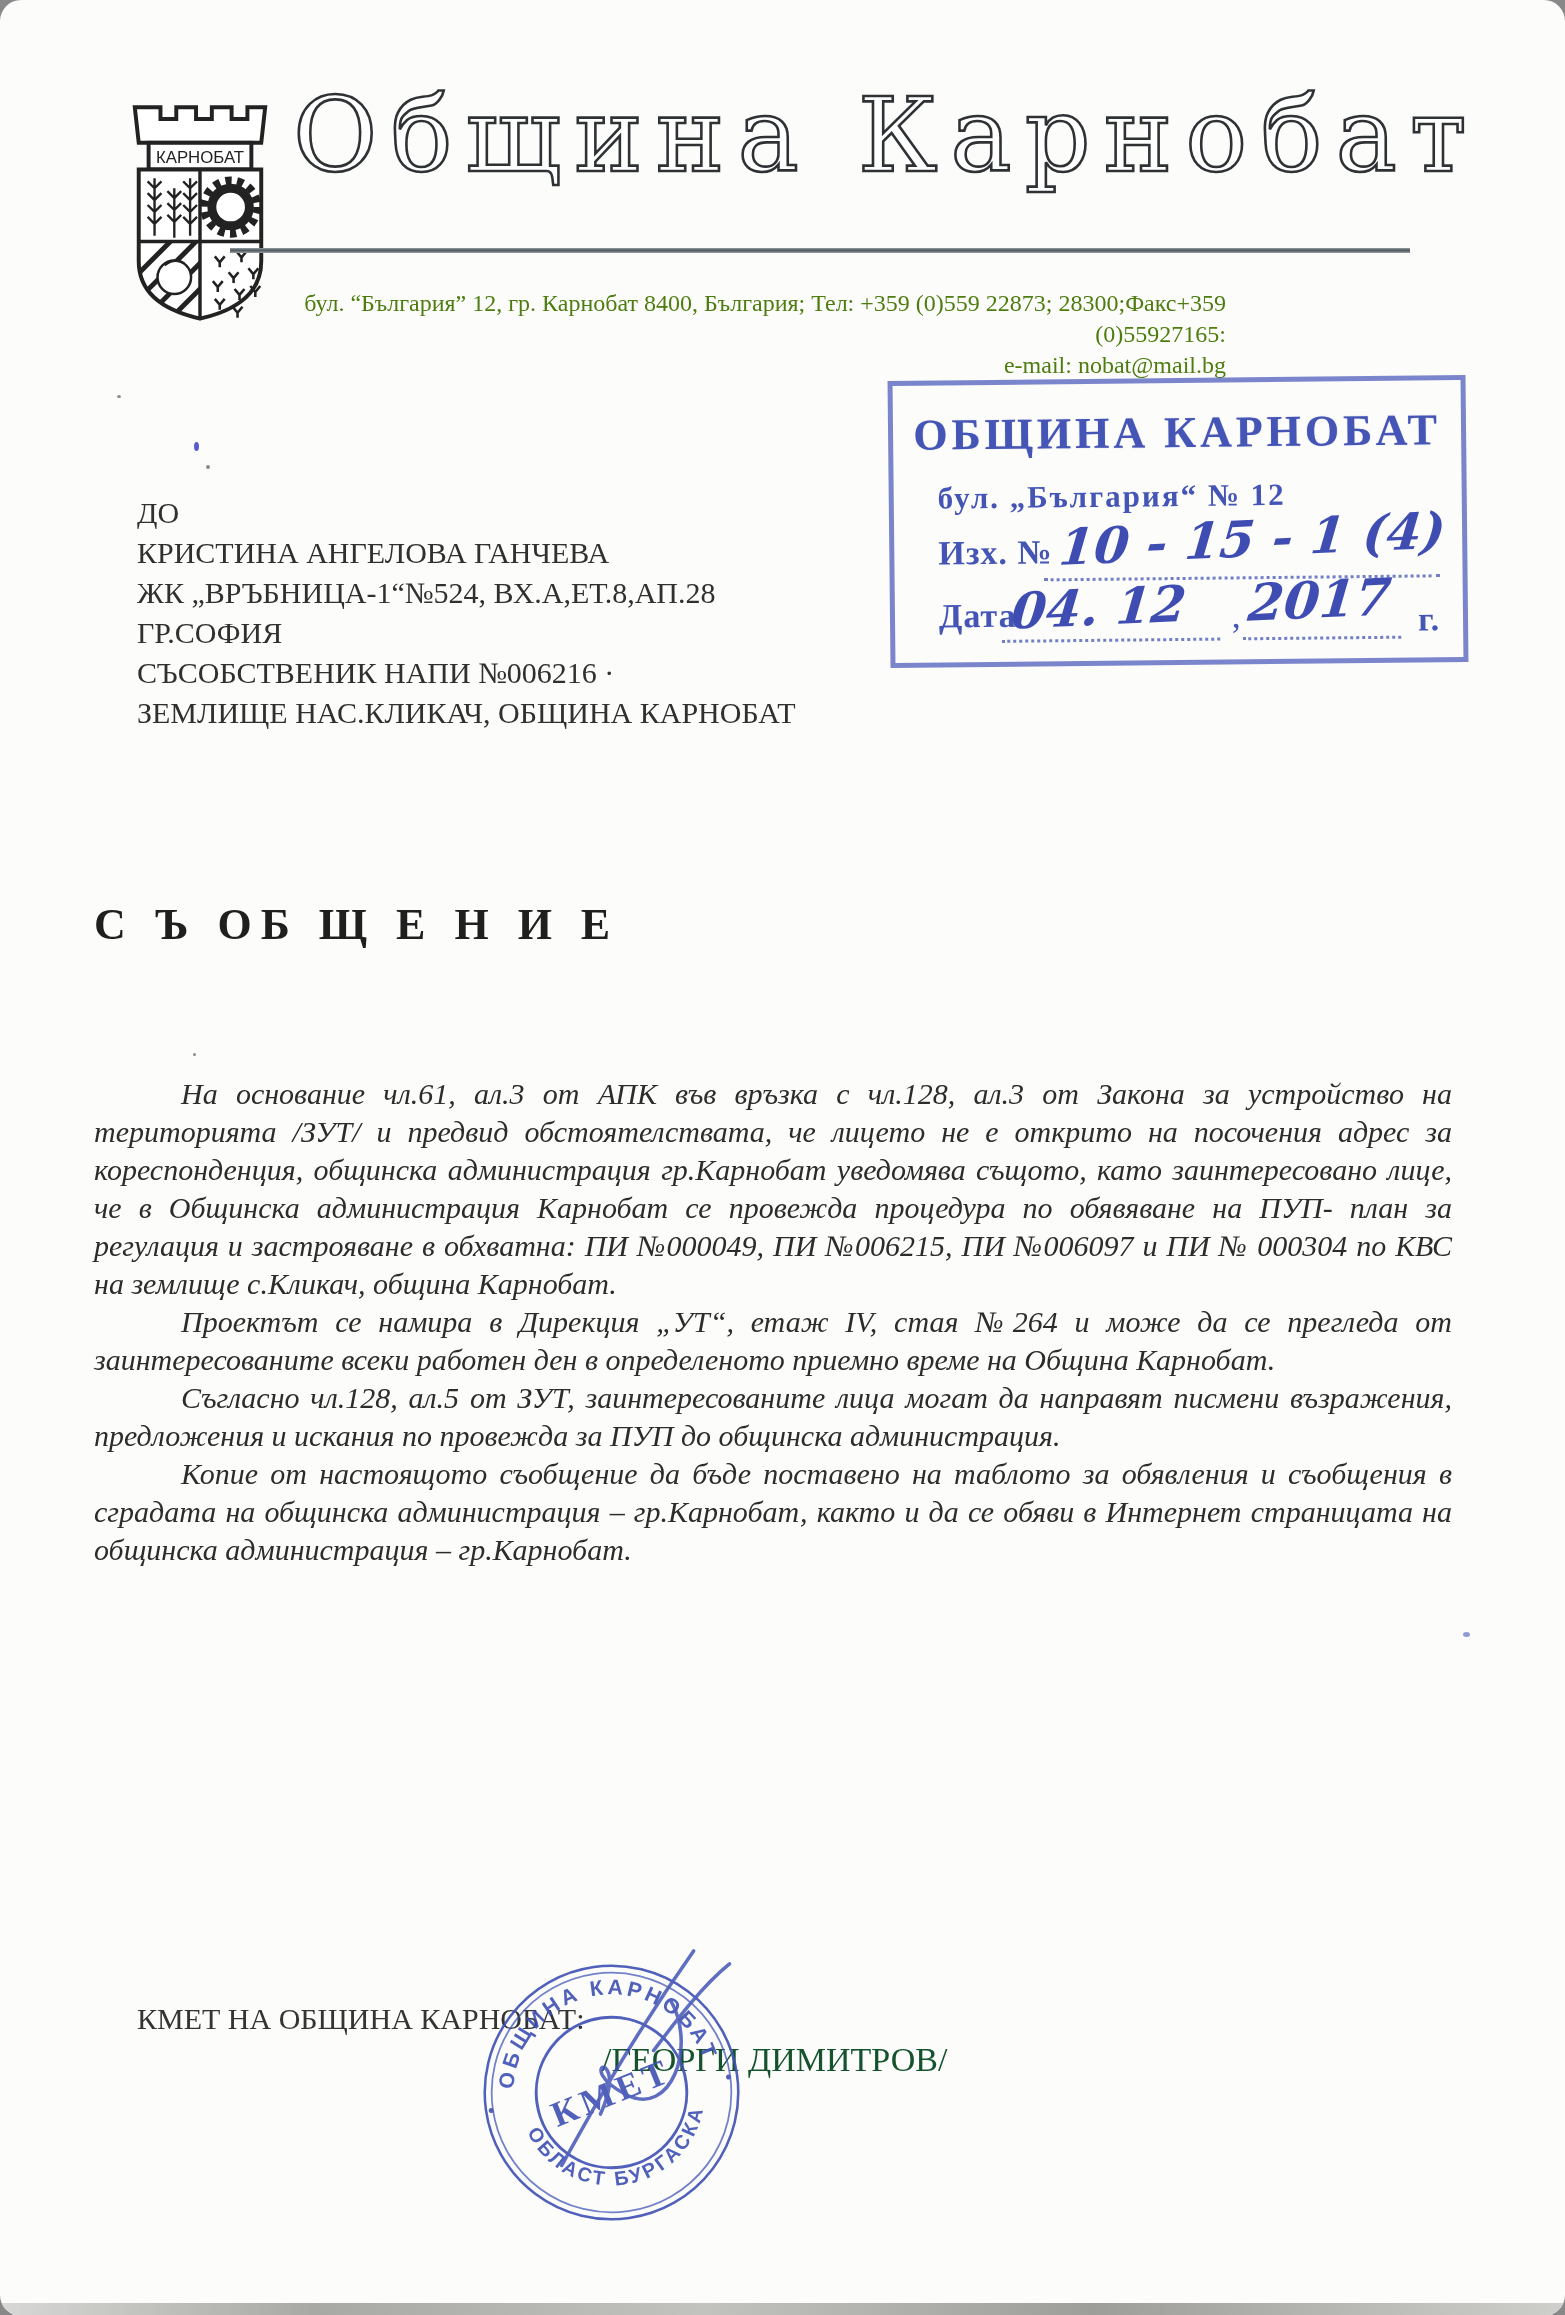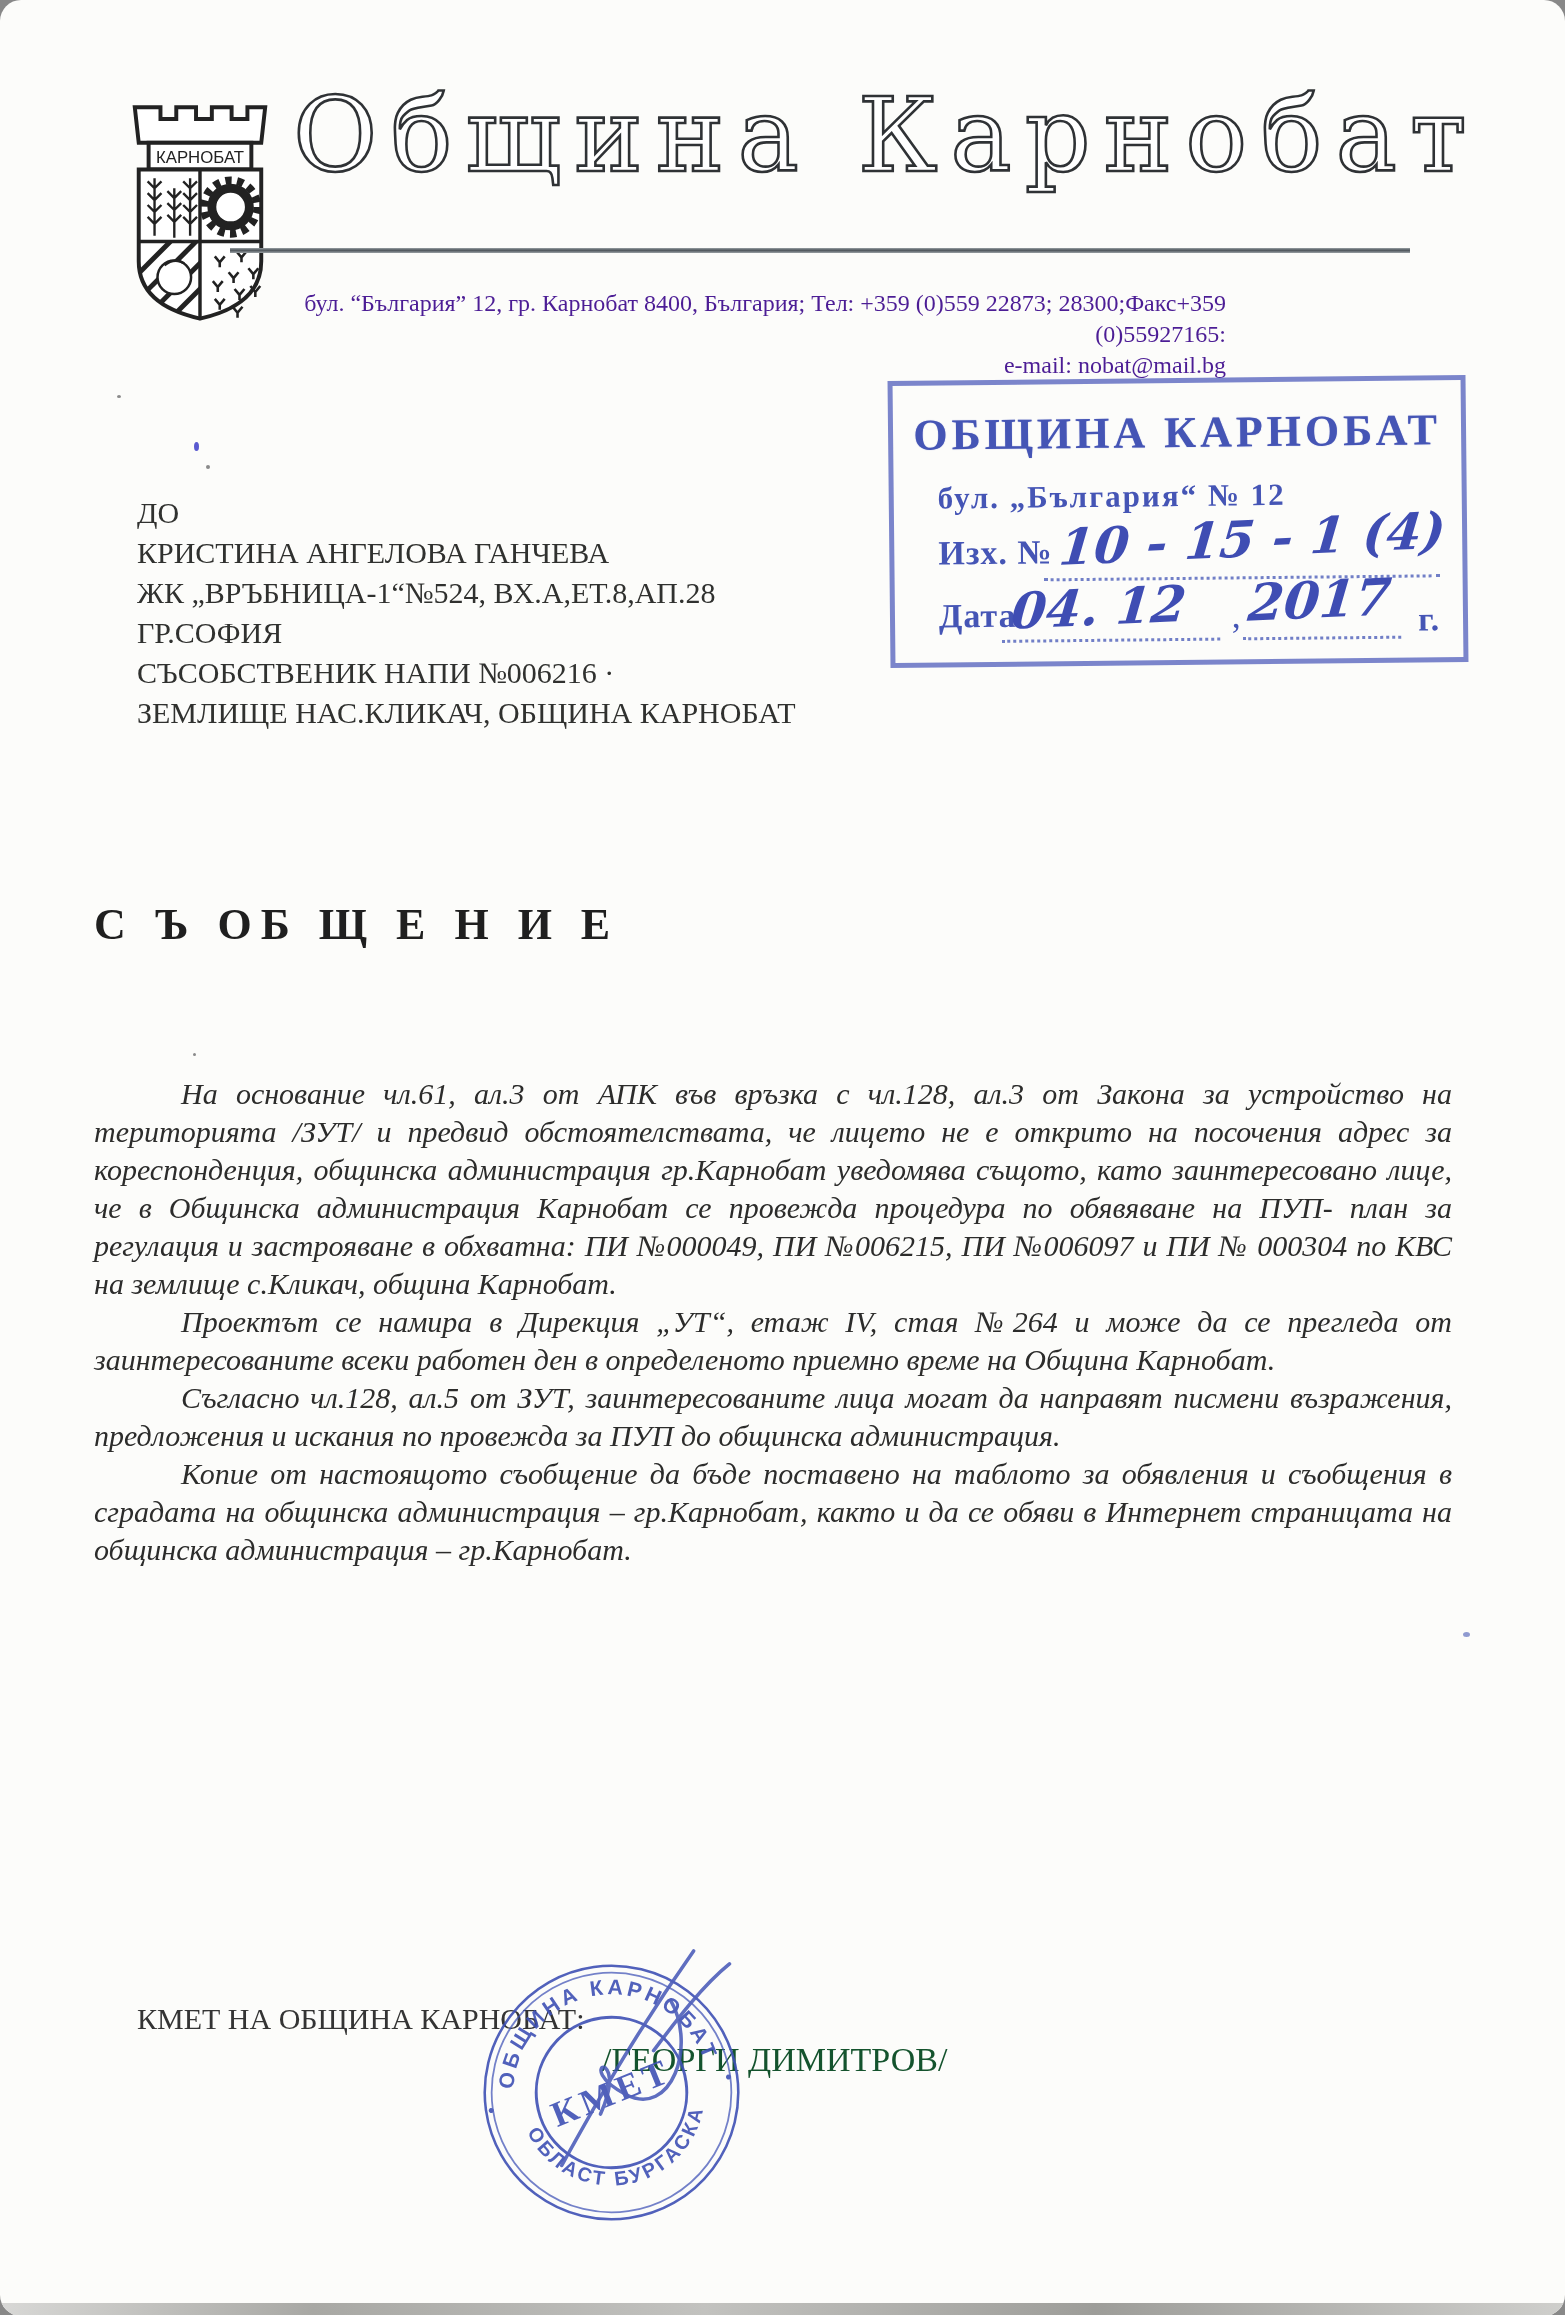--- a/index.html
+++ b/index.html
@@ -15,21 +15,21 @@
     font-size:103px;letter-spacing:13px;white-space:nowrap;
     color:#ffffff;-webkit-text-stroke:2.6px #2f3235;
     font-family:"DejaVu Serif",serif;
   }
   .header-rule{
     position:absolute;left:230px;top:248px;width:1180px;height:5px;
     background:linear-gradient(#99a0a4,#4d545a 45%,#99a0a4);
   }
   .addr-block{
     position:absolute;left:248px;top:288px;width:978px;text-align:right;
-    font-size:24px;line-height:31px;color:#4c1d95;
+    font-size:24px;line-height:31px;color:#4d7c0f;
   }
   
   .reg-stamp{
     position:absolute;left:889px;top:378px;width:568px;height:277px;
     border:5px solid rgba(58,74,180,.72);
     transform:rotate(-.6deg);
     color:#3647b0;opacity:.92;
   }
   .reg-stamp .r1{position:absolute;top:24px;left:0;width:100%;text-align:center;
     font-size:44px;font-weight:bold;letter-spacing:4px;

